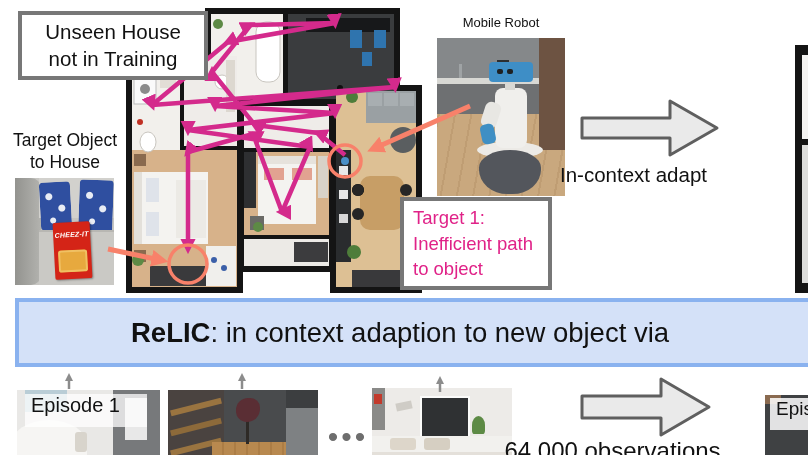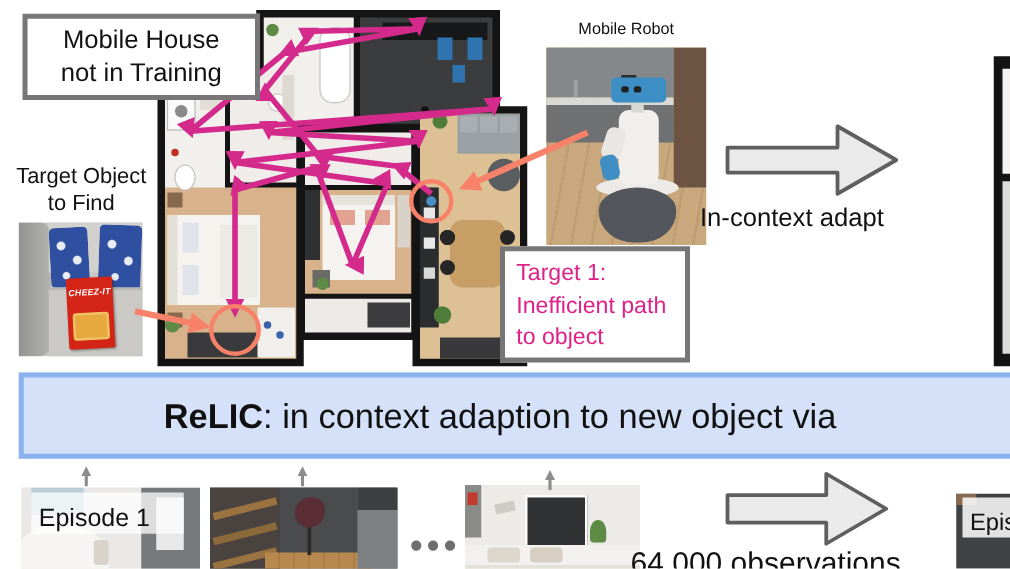--- a/index.html
+++ b/index.html
@@ -70,21 +70,21 @@
   #banner b{font-weight:bold;}
 
   
   .frame{position:absolute;overflow:hidden;}
   #frame1{left:17px;top:390px;width:143px;height:80px;background:#e9e8e6;}
   #frame1 .win{left:8px;top:0;width:42px;height:22px;background:#b9cdd6;}
   #frame1 .cab{left:96px;top:0;width:47px;height:80px;background:#77797b;}
   #frame1 .fridge{left:108px;top:8px;width:22px;height:42px;background:#e8e8e8;}
   #frame1 .tub{left:-6px;top:30px;width:76px;height:50px;background:#f6f5f3;border-radius:50% 50% 0 0;}
   #frame1 .jar{left:58px;top:42px;width:12px;height:20px;background:#d8d4cc;border-radius:3px;}
-  .ep-tag{position:absolute;background:rgba(255,255,255,.75);display:flex;align-items:flex-end;
+  .ep-tag{position:absolute;background:rgba(255,255,255,.75);display:flex;align-items:flex-start;
           font-size:20px;color:#111;padding-left:6px;}
   #ep1-tag{left:8px;top:4px;width:116px;height:33px;}
   #frame2{left:168px;top:390px;width:150px;height:80px;background:#55585a;}
   #frame2 .shelfwall{left:0;top:0;width:56px;height:80px;background:#4a4340;}
   #frame2 .sh1{left:2px;top:14px;width:52px;height:6px;background:#9a7440;transform:rotate(-14deg);}
   #frame2 .sh2{left:2px;top:34px;width:52px;height:6px;background:#8d6a3a;transform:rotate(-14deg);}
   #frame2 .sh3{left:2px;top:54px;width:52px;height:6px;background:#9a7440;transform:rotate(-14deg);}
   #frame2 .darkwall{left:56px;top:0;width:62px;height:52px;background:#494b4d;}
   #frame2 .table{left:44px;top:52px;width:86px;height:28px;background:repeating-linear-gradient(90deg,#b8894f 0 10px,#ac7d45 10px 12px);}
   #frame2 .stem{left:78px;top:28px;width:3px;height:26px;background:#2e2a26;}
@@ -198,27 +198,27 @@
     </g>
 
     <polyline points="345,155 318,133 255,125 212,72 250,25 335,23 228,42 152,105 395,87 215,106 335,113 188,130 310,147 282,212 253,134 188,152 188,248" fill="none" stroke="#d42a8c" stroke-width="4.5" stroke-linejoin="round" marker-mid="url(#ah)" marker-end="url(#ah)"></polyline>
 
     <circle cx="345" cy="161" r="4" fill="#4a90c8"></circle>
     <circle cx="345" cy="161" r="16" fill="none" stroke="#f8816a" stroke-width="3.5"></circle>
     <circle cx="188" cy="264" r="19" fill="none" stroke="#f8816a" stroke-width="3.5"></circle>
   </svg>
 
   <div class="callout" id="unseen-box">
-    <span>Mobile House</span>
+    <span>Unseen House</span>
     <span>not in Training</span>
   </div>
 
   <div class="abs" id="target-label">
     <span style="display:block">Target Object</span>
-    <span style="display:block">to Find</span>
+    <span style="display:block">to House</span>
   </div>
 
   <div class="abs" id="target-img">
     <div class="abs armrest"></div>
     <div class="abs backrest"></div>
     <div class="abs pillow" id="pillow1"></div>
     <div class="abs pillow" id="pillow2"></div>
     <div class="abs seat"></div>
     <div class="abs" id="cheez-box">
       <span class="brand">CHEEZ-IT</span>

